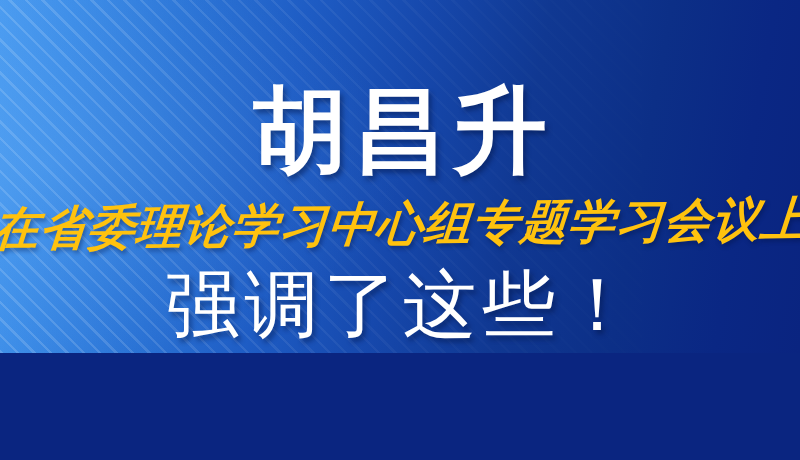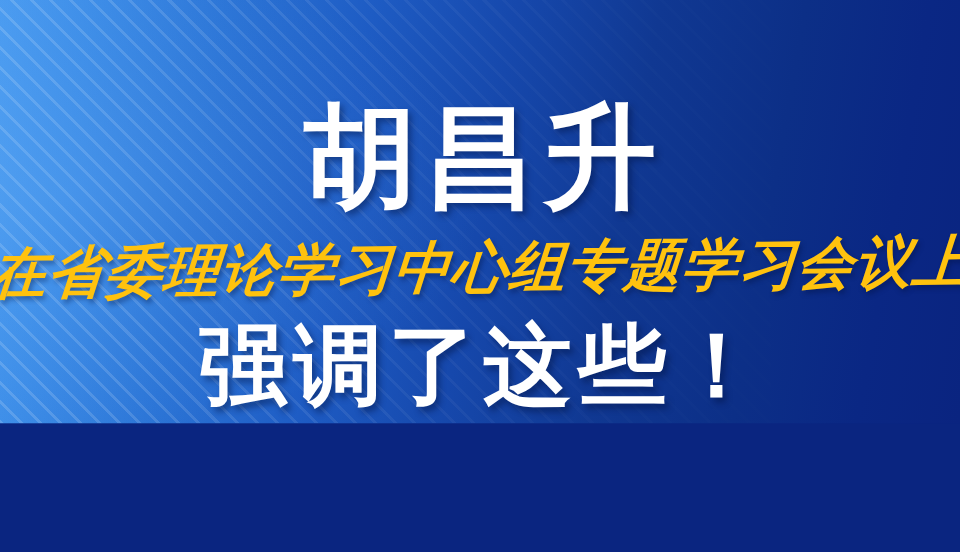--- a/index.html
+++ b/index.html
@@ -101,21 +101,21 @@
     text-shadow: 2px 3px 4px rgba(3,18,64,0.40);
     white-space: nowrap;
     transform: skewX(-5deg) rotate(-0.7deg);
     transform-origin: center center;
   }
 
   .line-emph {
     margin-top: 16px;
     font-size: 74px;
     line-height: 1.06;
-    font-weight: 700;
+    font-weight: 400;
     color: #ffffff;
     letter-spacing: 5px;
     text-indent: 5px;
     text-shadow: 3px 4px 5px rgba(3,18,64,0.45);
     white-space: nowrap;
   }
 </style>
 </head>
 <body>
 

